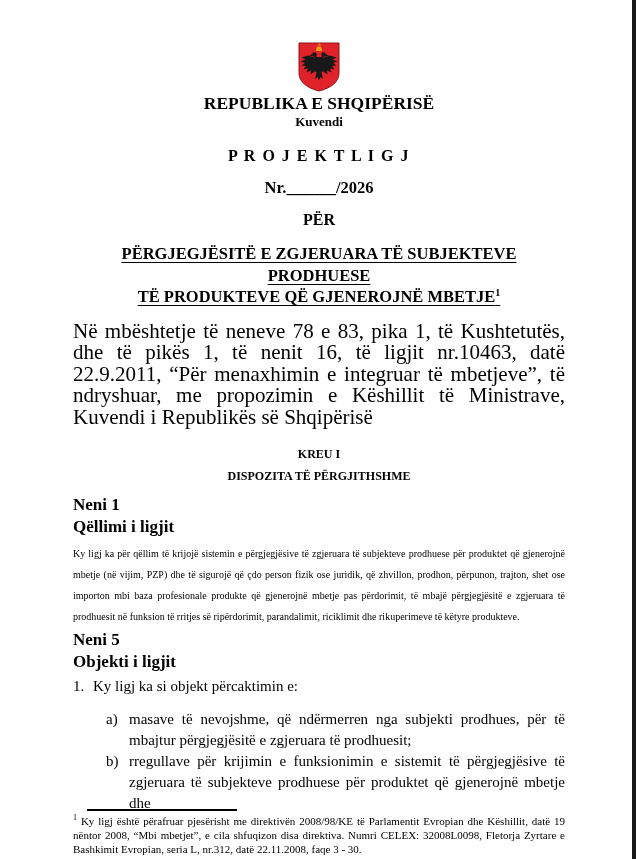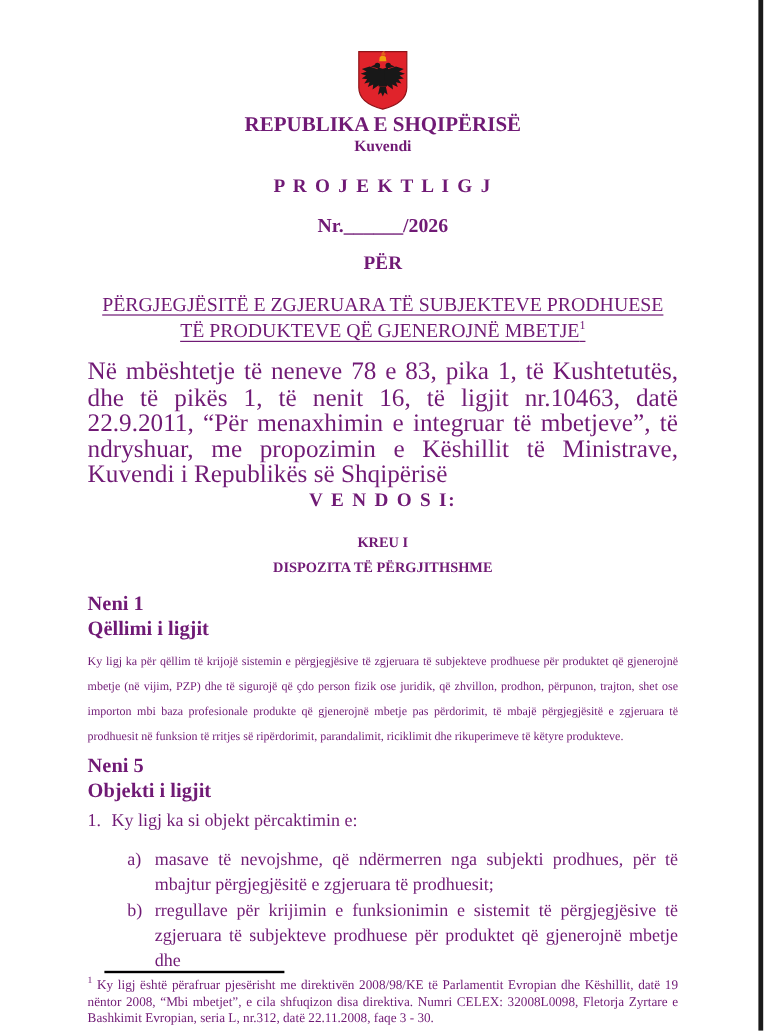--- a/index.html
+++ b/index.html
@@ -1,30 +1,30 @@
 <!DOCTYPE html>
 <html><head>
 <meta charset="utf-8">
 <style>
   html,body{margin:0;padding:0;}
   body{width:638px;height:859px;background:#ffffff;}
   .page{
     position:relative;width:638px;height:859px;background:#ffffff;overflow:hidden;
-    font-family:"Liberation Serif","DejaVu Serif",serif;color:#701a75;
+    font-family:"Liberation Serif","DejaVu Serif",serif;color:#000000;
   }
   .edge-bar{position:absolute;top:0;right:2px;width:4px;height:859px;background:#1a1a1a;}
   .content{position:absolute;left:73px;top:0;width:492px;}
   .crest{margin-top:41px;height:52px;text-align:center;}
   .crest svg{display:inline-block;}
   .republika{margin-top:1px;font-size:17.5px;line-height:18px;font-weight:bold;text-align:center;}
   .kuvendi{margin-top:1px;font-size:13px;line-height:17px;font-weight:bold;text-align:center;}
   .projektligj{margin-top:18px;font-size:16px;line-height:16px;font-weight:bold;text-align:center;letter-spacing:1.5px;}
   .nr{margin-top:15px;font-size:16.5px;line-height:17px;font-weight:bold;text-align:center;}
   .per{margin-top:16px;font-size:16px;line-height:16px;font-weight:bold;text-align:center;}
-  .law-title{margin-top:15px;font-size:16.5px;line-height:21.5px;font-weight:normal;text-align:center;}
+  .law-title{margin-top:15px;font-size:16.5px;line-height:21.5px;font-weight:bold;text-align:center;}
   .law-title .u{text-decoration:underline;text-underline-offset:3px;}
   .law-title sup{font-size:10px;line-height:0;}
   .preamble{margin-top:13px;font-size:21px;line-height:21.5px;text-align:justify;}
   .vendosi{margin-top:3px;font-size:16px;line-height:16px;font-weight:bold;text-align:center;letter-spacing:1.5px;}
   .kreu{margin-top:16px;font-size:12px;line-height:21.5px;font-weight:bold;text-align:center;}
   .neni{margin-top:7px;font-size:17px;line-height:21.5px;font-weight:bold;}
   .neni2{margin-top:2px;}
   .body-par{margin-top:6px;font-size:10px;line-height:21px;text-align:justify;}
   .num-item{margin-top:4px;display:flex;font-size:15px;line-height:21px;}
   .num-marker{flex:none;width:20px;}
@@ -74,21 +74,20 @@
 
     <div class="per">PËR</div>
 
     <div class="law-title">
       <div><span class="u">PËRGJEGJËSITË E ZGJERUARA TË SUBJEKTEVE PRODHUESE</span></div>
       <div><span class="u"><span>TË PRODUKTEVE QË GJENEROJNË MBETJE</span><sup>1</sup></span></div>
     </div>
 
     <div class="preamble">Në mbështetje të neneve 78 e 83, pika 1, të Kushtetutës, dhe të pikës 1, të nenit 16, të ligjit nr.10463, datë 22.9.2011, “Për menaxhimin e integruar të mbetjeve”, të ndryshuar, me propozimin e Këshillit të Ministrave, Kuvendi i Republikës së Shqipërisë</div>
 
-    <div class="vendosi">V E N D O S I:</div>
 
     <div class="kreu">
       <div>KREU I</div>
       <div>DISPOZITA TË PËRGJITHSHME</div>
     </div>
 
     <div class="neni">
       <div>Neni 1</div>
       <div>Qëllimi i ligjit</div>
     </div>

